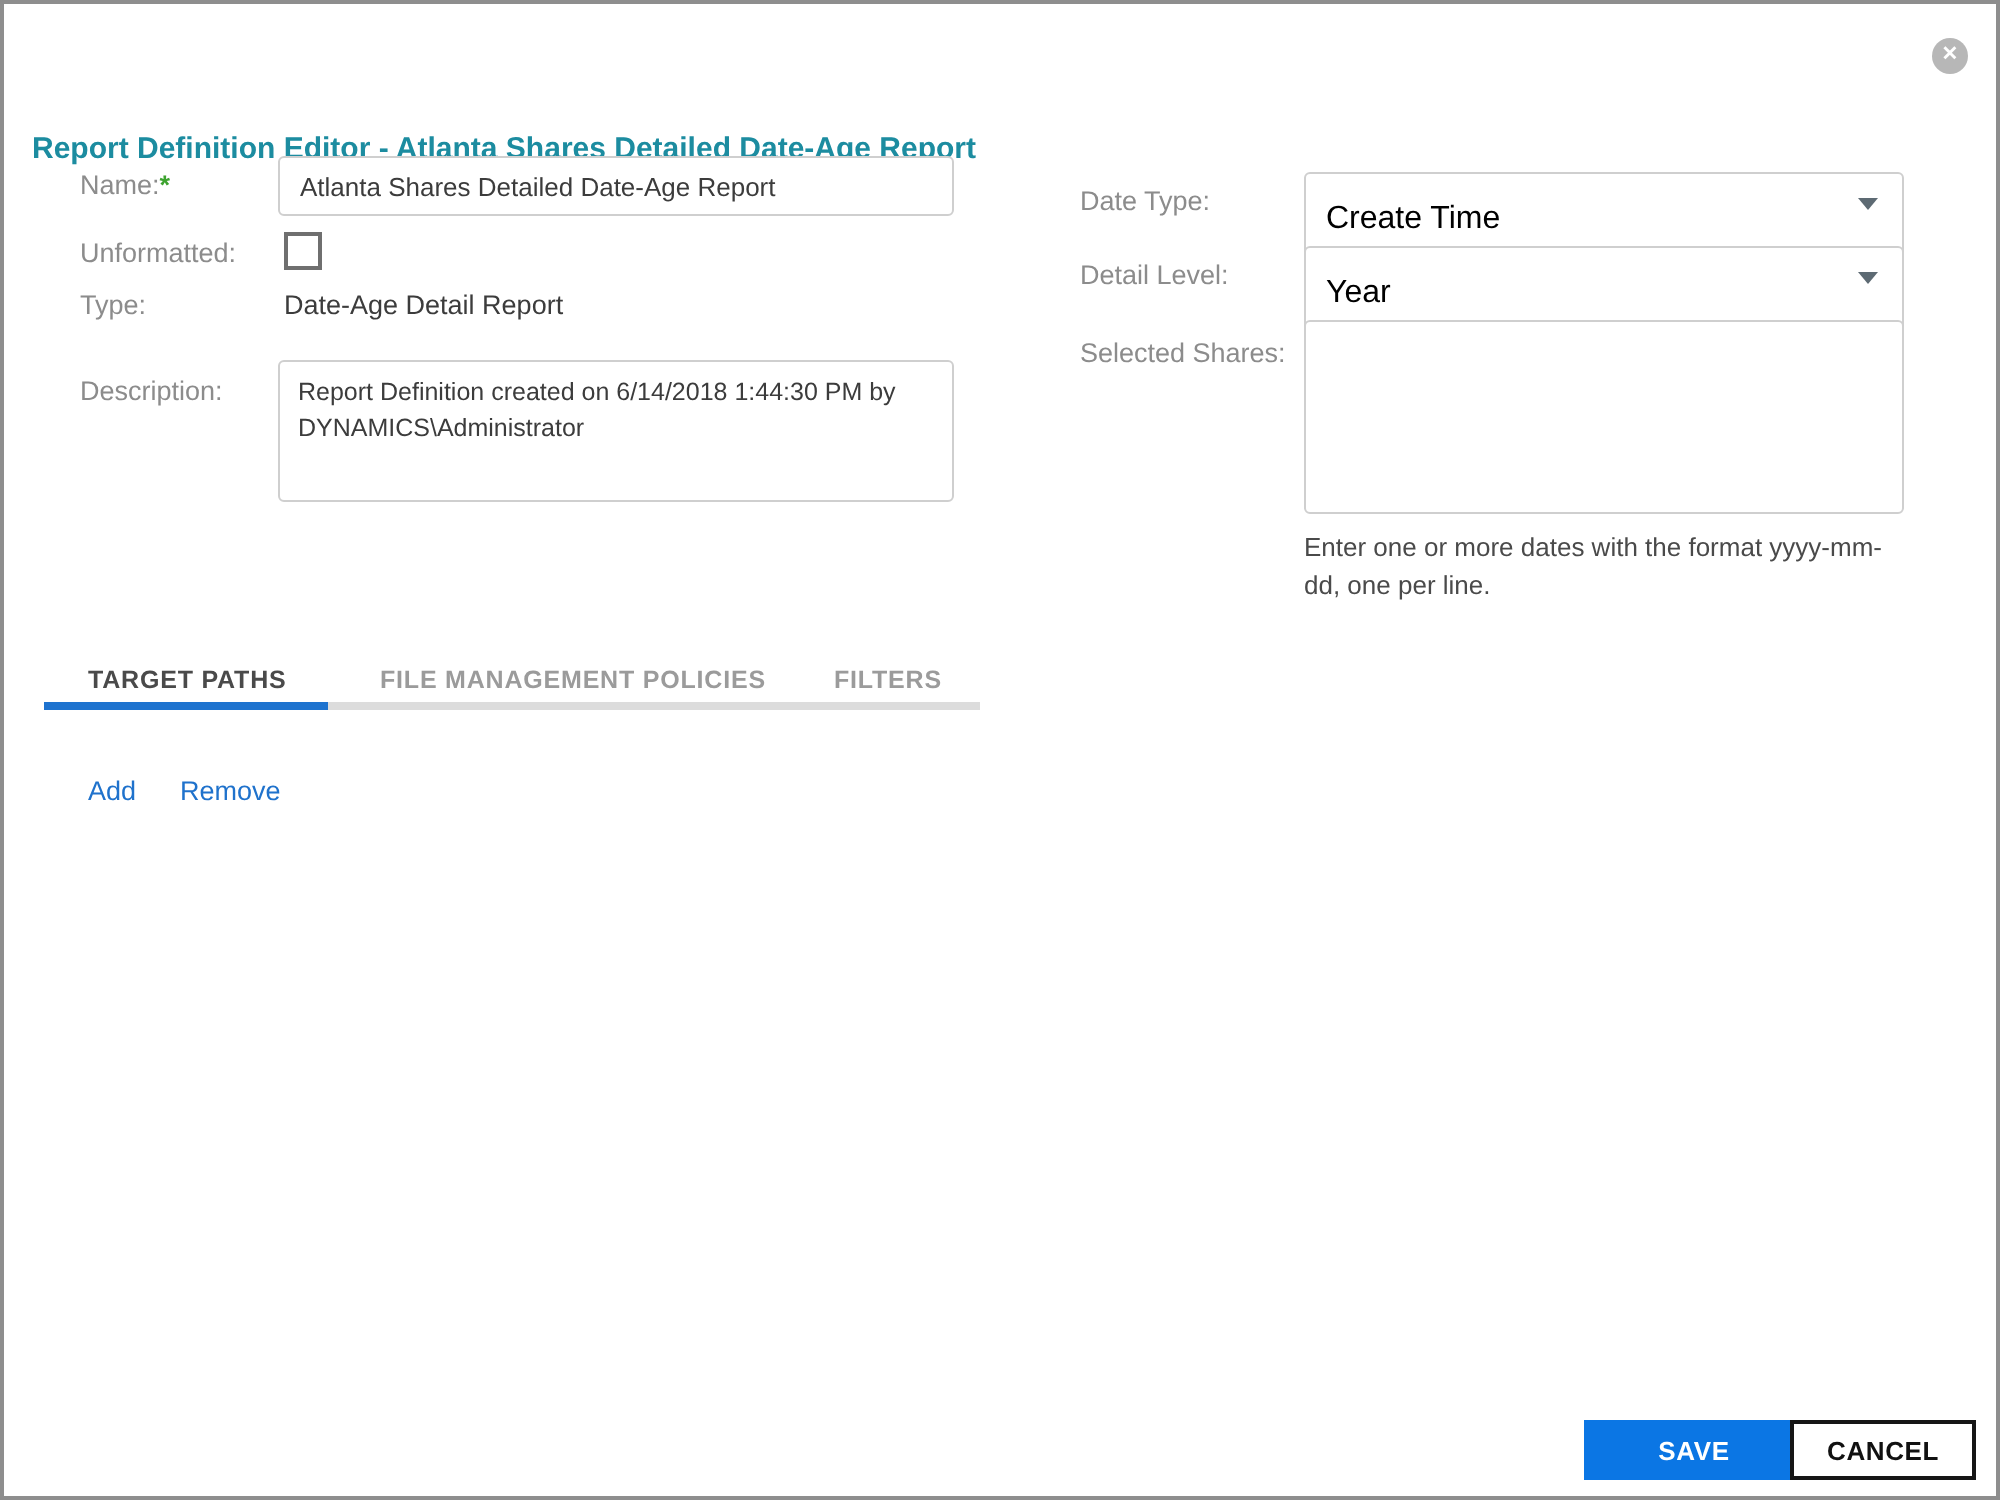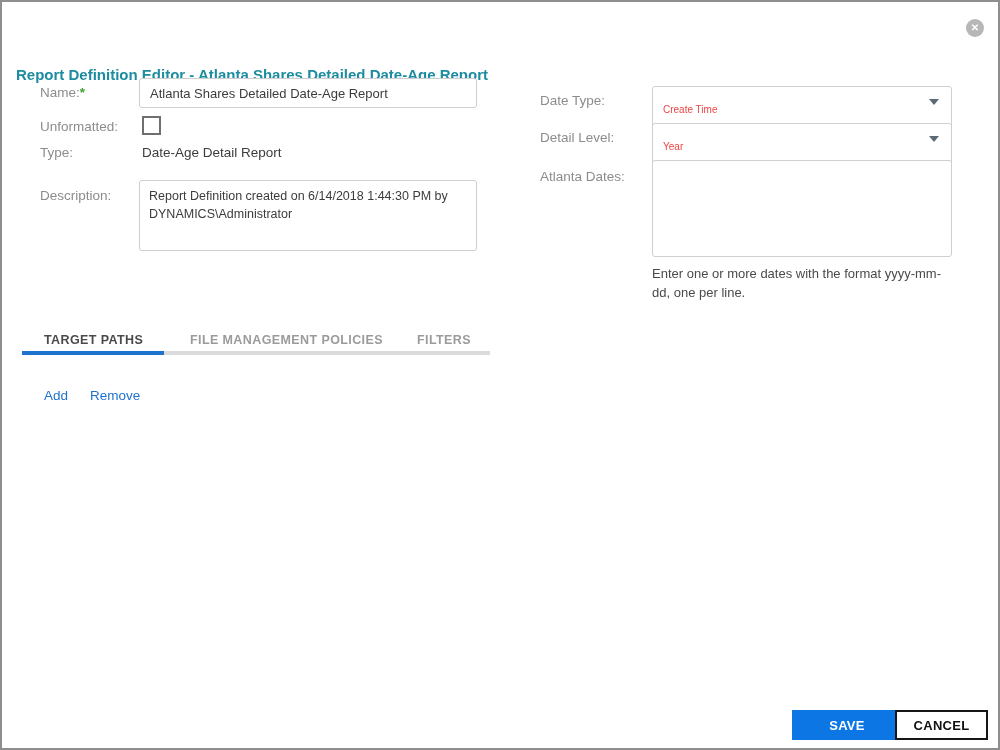--- a/index.html
+++ b/index.html
@@ -54,21 +54,21 @@
   }
   .static-value {
     position: absolute;
     font-size: 13.5px; color: #3c3c3c; white-space: nowrap;
   }
   .select-box {
     position: absolute; width: 300px; height: 47px;
     border: 1px solid #cfcfcf; border-radius: 3px;
     background: #fff; cursor: pointer;
     display: flex; align-items: center;
-    padding: 0 10px; font-size: 10px; color: #ef4444;
+    padding: 0 10px; font-size: 16px; color: #000000;
   }
   .select-caret {
     position: absolute; right: 12px; top: 12px;
     width: 0; height: 0;
     border-left: 5px solid transparent;
     border-right: 5px solid transparent;
     border-top: 6px solid #5d6a73;
   }
   .hint-text {
     position: absolute; left: 650px; top: 263px; width: 306px;
@@ -150,21 +150,21 @@
     <span>Create Time</span>
     <span class="select-caret"></span>
   </div>
 
   <div class="field-label" style="left:538px; top:128px;">Detail Level:</div>
   <div class="select-box" style="left:650px; top:121px;">
     <span>Year</span>
     <span class="select-caret"></span>
   </div>
 
-  <div class="field-label" style="left:538px; top:167px;">Atlanta Dates:</div>
+  <div class="field-label" style="left:538px; top:167px;">Selected Shares:</div>
   <textarea class="textarea-input" style="left: 650px; top: 158px; width: 300px; height: 97px;"></textarea>
   <div class="hint-text">Enter one or more dates with the format yyyy-mm-dd, one per line.</div>
 
   <div class="tab active" style="left:42px;">TARGET PATHS</div>
   <div class="tab" style="left:188px;">FILE MANAGEMENT POLICIES</div>
   <div class="tab" style="left:415px;">FILTERS</div>
   <div class="tab-track">
     <div class="tab-track-active"></div>
   </div>
 

